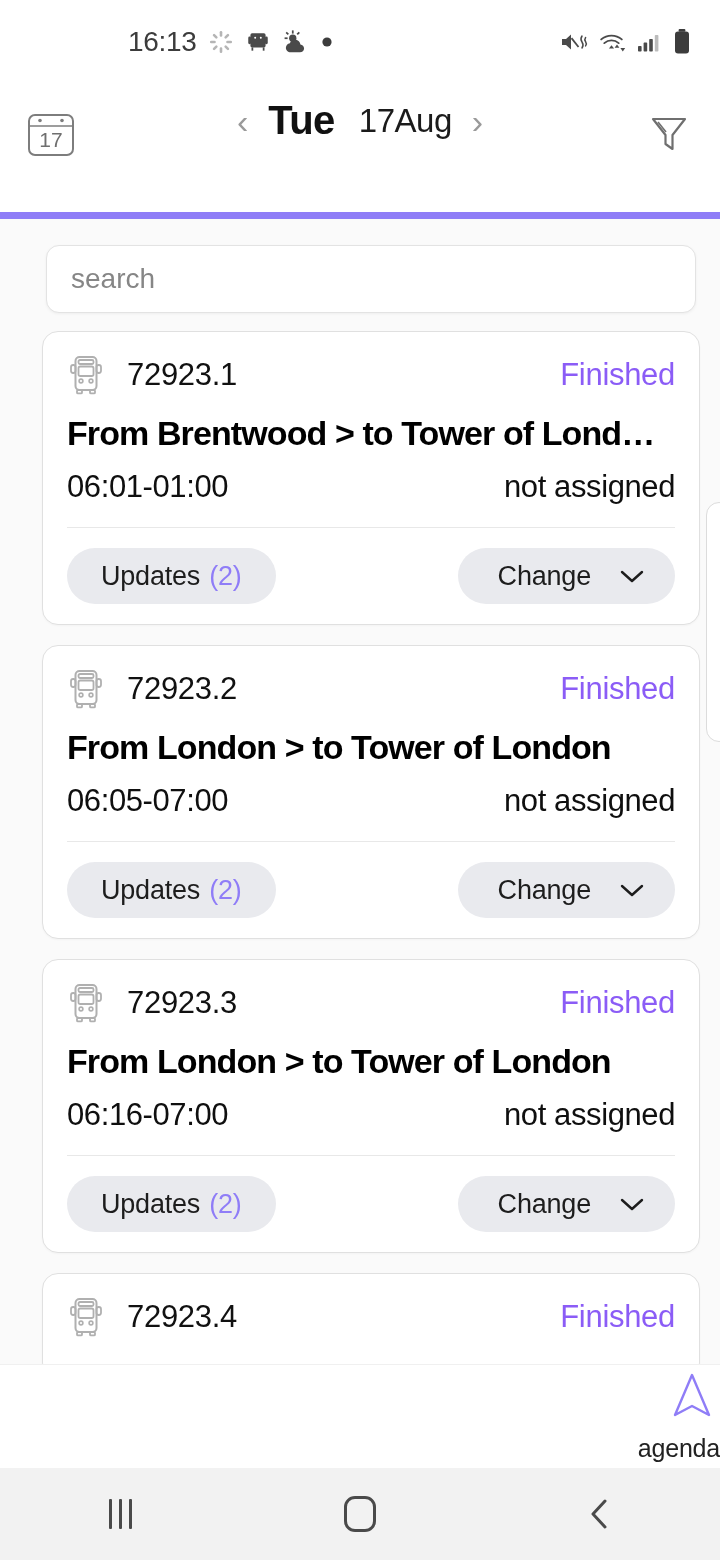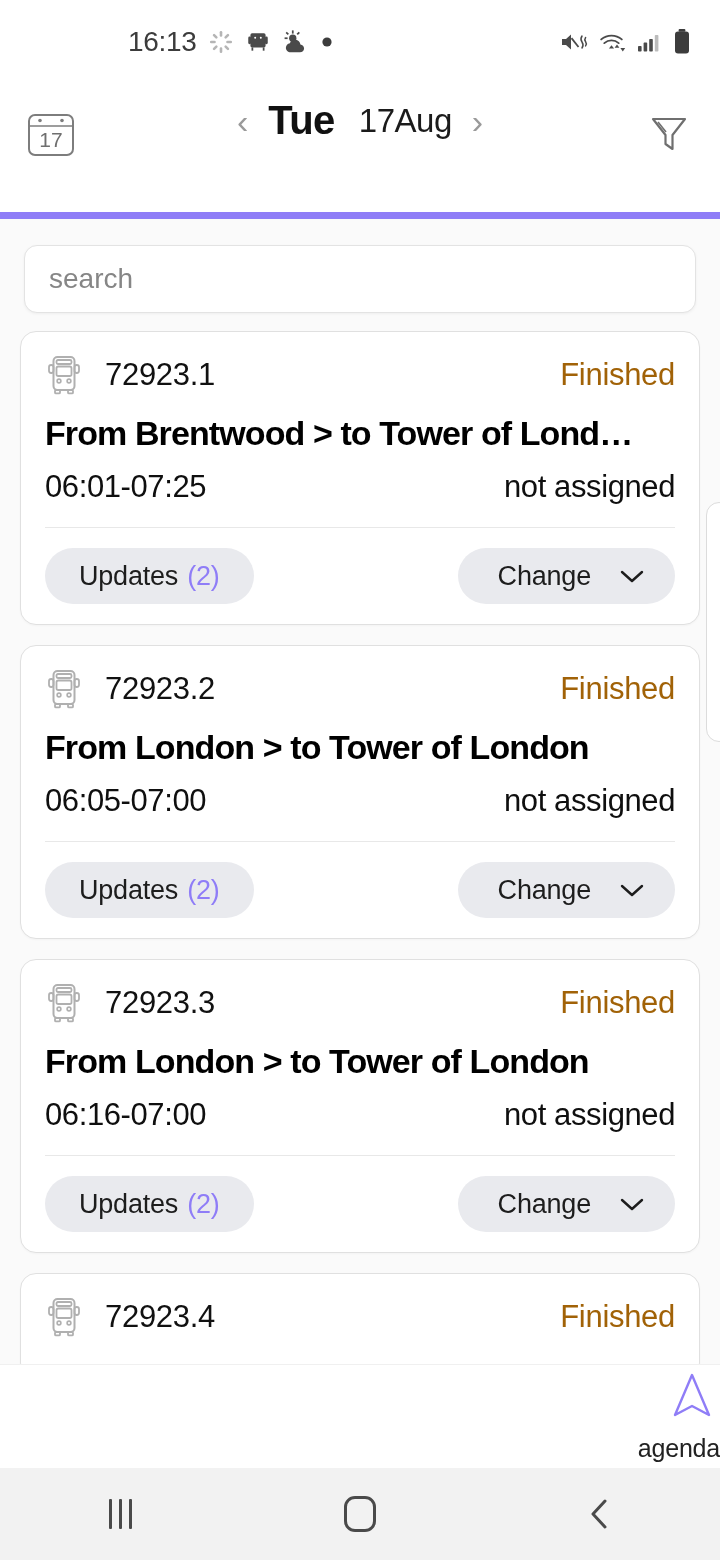--- a/index.html
+++ b/index.html
@@ -115,20 +115,21 @@
   }
 
   
   .content {
     background: #fafafa;
     position: absolute;
     top: 219px;
     left: 0; right: 0;
     bottom: 196px;
     overflow: hidden;
+    padding-left: 22px;
   }
 
   .search-wrap {
     padding: 26px 24px 18px 24px;
     position: relative;
   }
   .search-input {
     width: 100%;
     height: 68px;
     border: 1px solid #e3e3e3;
@@ -175,21 +176,21 @@
   }
   .bus-icon { flex: 0 0 auto; margin-right: 22px; display:block; }
   .trip-id {
     font-size: 31px;
     color: #111111;
     letter-spacing: -0.3px;
     flex: 1;
   }
   .trip-status {
     font-size: 31px;
-    color: #a16207;
+    color: #8b5cf6;
     letter-spacing: -0.3px;
   }
 
   .trip-route {
     font-size: 34px;
     font-weight: bold;
     color: #000000;
     letter-spacing: -0.9px;
     margin-top: 18px;
     white-space: nowrap;
@@ -448,21 +449,21 @@
           <circle cx="14" cy="27" r="1.9" fill="none" stroke="#b0b0b0" stroke-width="1.6"></circle>
           <circle cx="24" cy="27" r="1.9" fill="none" stroke="#b0b0b0" stroke-width="1.6"></circle>
           <rect x="10" y="36" width="5" height="3.4" rx="1" fill="none" stroke="#b0b0b0" stroke-width="1.8"></rect>
           <rect x="23" y="36" width="5" height="3.4" rx="1" fill="none" stroke="#b0b0b0" stroke-width="1.8"></rect>
         </svg>
         <span class="trip-id">72923.1</span>
         <span class="trip-status">Finished</span>
       </div>
       <div class="trip-route">From Brentwood &gt; to Tower of Lond…</div>
       <div class="trip-meta">
-        <span class="trip-time">06:01-07:25</span>
+        <span class="trip-time">06:01-01:00</span>
         <span class="trip-assign">not assigned</span>
       </div>
       <div class="divider"></div>
       <div class="card-actions">
         <button class="pill pill-updates">
           <span>Updates</span>
           <span class="pill-count">(2)</span>
         </button>
         <button class="pill pill-change">
           <span>Change</span>

